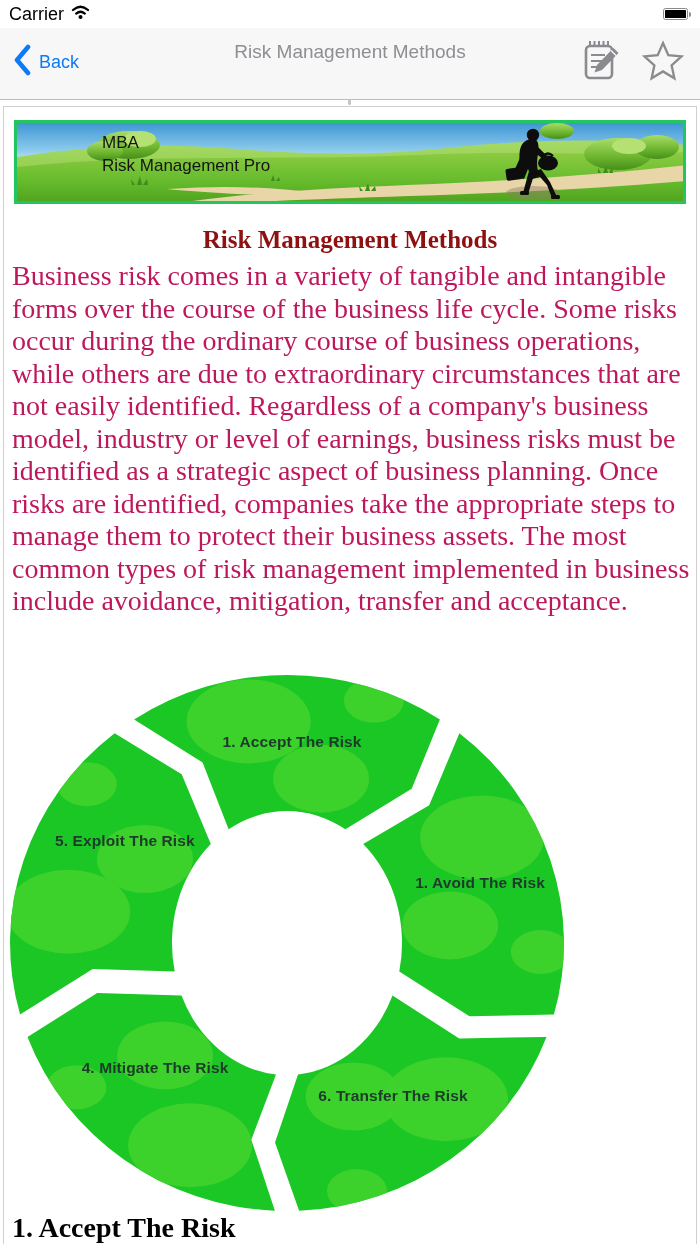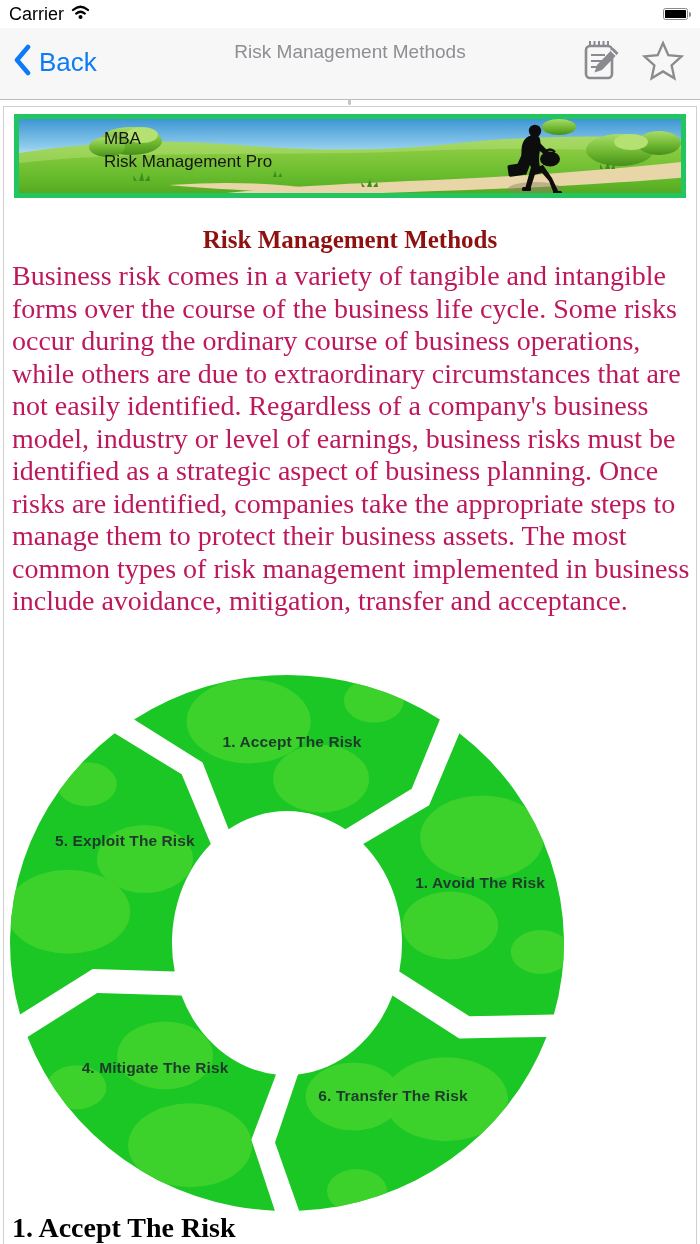--- a/index.html
+++ b/index.html
@@ -17,38 +17,38 @@
   .sb-batt { position:absolute; right:9px; top:8px; display:flex; align-items:center; }
   .batt-body { width:25px; height:12px; border:1px solid #8a8a8a; border-radius:2.5px;
     background:#000; background-clip:content-box; padding:1px; }
   .batt-nub { width:2px; height:5px; background:#8a8a8a; border-radius:0 2px 2px 0; margin-left:1px; }
 
   
   .nav-bar { position:absolute; left:0; top:28px; width:700px; height:72px;
     background:#f7f7f7; border-bottom:1px solid #bcbcbc; }
   .back-button { position:absolute; left:14px; top:16px; display:flex;
     align-items:center; gap:8px; cursor:pointer; }
-  .back-label { font-size:26px; color:#0d7bf5; }
+  .back-label { font-size:18px; color:#0d7bf5; }
   .nav-titles { position:absolute; left:150px; right:150px; top:6px; text-align:center; }
   .nav-title { font-size:22px; color:#1512f0; }
   .nav-subtitle { font-size:19px; color:#8e8e93; margin-top:7px; }
   .nav-actions { position:absolute; right:14px; top:12px; display:flex; gap:16px; }
   .nav-action { width:46px; height:46px; display:flex; align-items:center;
     justify-content:center; cursor:pointer; }
 
   .scroll-indicator { position:absolute; left:348px; top:99px; width:3px; height:6px;
     background:#c4c4c4; border-radius:2px; }
 
   
   .content-card { position:absolute; left:3px; top:106px; width:694px; height:1138px;
     background:#fff; border:1px solid #cfcfcf; border-bottom:none; }
 
   
-  .banner { position:absolute; left:14px; top:114px; width:672px; height:84px;
-    border:5px solid #22c55e; overflow:hidden; }
+  .banner { position:absolute; left:14px; top:120px; width:672px; height:84px;
+    border:3px solid #22c55e; overflow:hidden; }
   .banner svg { display:block; }
 
   
   .article-heading { position:absolute; left:0; top:226px; width:700px;
     text-align:center; font-family:"Liberation Serif", serif;
     font-size:25px; font-weight:bold; color:#8e1111; }
   .body-text { position:absolute; left:12px; top:260px; width:678px;
     font-family:"Liberation Serif", serif; font-size:28px; line-height:32.5px;
     color:#be185d; }
   .section-heading { position:absolute; left:12px; top:1212px;

